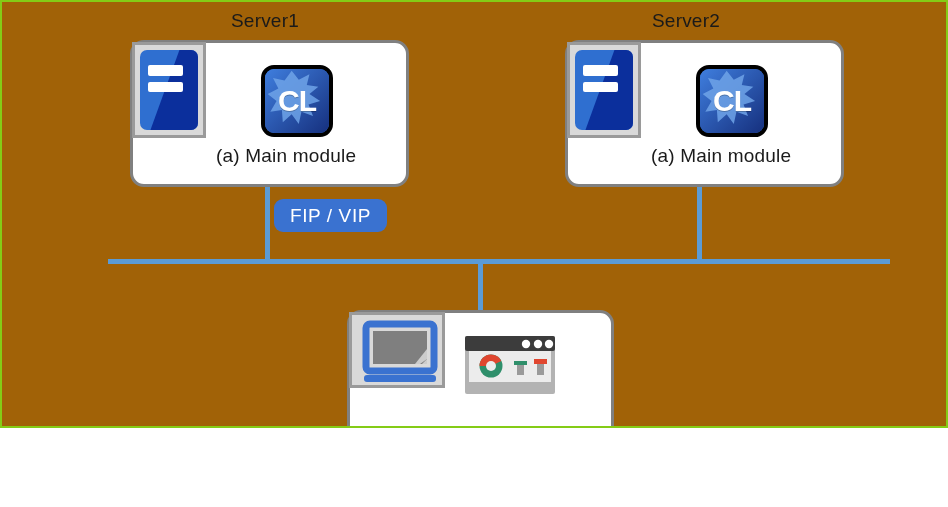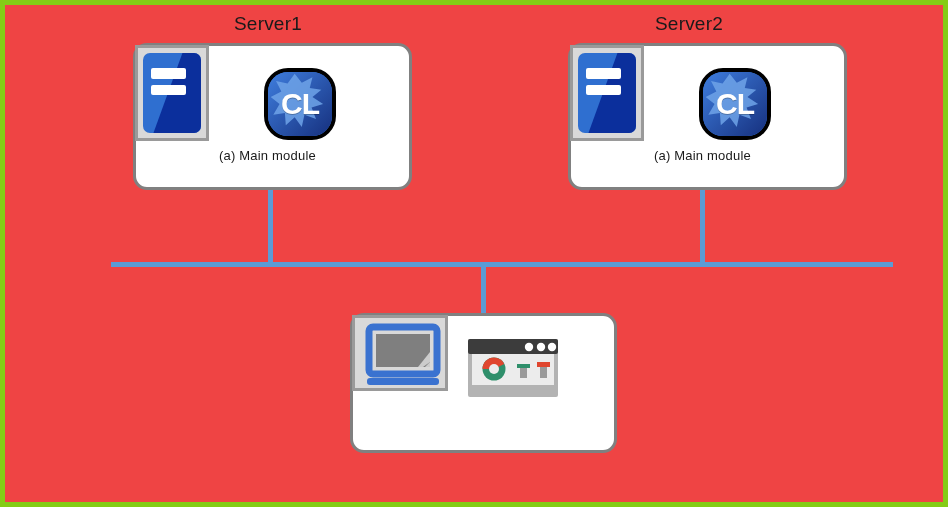--- a/index.html
+++ b/index.html
@@ -6,31 +6,31 @@
     margin: 0;
     padding: 0;
     background: #ffffff;
   }
   body {
     font-family: "Liberation Sans", sans-serif;
   }
   #canvas {
     position: relative;
     width: 948px;
-    height: 507px;
-    background: #ef4444;
-    border: 5px solid #84cc16;
+    height: 428px;
+    background: #a16207;
+    border: 2px solid #84cc16;
     box-sizing: border-box;
     overflow: hidden;
   }
 
   
   .caption {
     position: absolute;
-    font-size: 13px;
+    font-size: 19px;
     color: #1a1a1a;
     white-space: nowrap;
     letter-spacing: .2px;
     text-align: right;
   }
   .node-label {
     position: absolute;
     font-size: 19px;
     color: #1a1a1a;
     white-space: nowrap;
@@ -102,21 +102,21 @@
     border-radius: 2px;
     z-index: 2;
   }
   .server-icon .bar.b1 { top: 19%; }
   .server-icon .bar.b2 { top: 40%; }
 
   
   .cl-icon {
     position: absolute;
     border: 4px solid #000000;
-    border-radius: 24px;
+    border-radius: 13px;
     background: #2f6fd0;
     box-sizing: border-box;
     overflow: hidden;
   }
   .cl-icon .splash {
     position: absolute;
     inset: 0;
   }
   .cl-icon .cl-text {
     position: absolute;
@@ -179,20 +179,21 @@
         </linearGradient>
       </defs>
       <rect x="0" y="0" width="72" height="72" fill="url(#clg1)"></rect>
       <path d="M30 2 L38 12 L50 6 L47 18 L60 20 L50 28 L62 36 L49 40 L54 53 L41 48 L38 62 L30 51 L20 60 L19 46 L6 48 L13 36 L3 28 L15 22 L9 10 L22 13 Z" fill="#6fa3e8" opacity="0.85"></path>
     </svg>
     <div class="cl-text">CL</div>
   </div>
 
   <div class="caption" style="left:214px; top:143px;">(a) Main module</div>
 
+  <div class="badge" style="left:272px; top:197px; width:113px; height:33px;">FIP / VIP</div>
 
   <div class="node-label" style="left:650px; top:8px;">Server2</div>
 
   <div class="box" style="left:563px; top:38px; width:279px; height:147px;"></div>
 
   <div class="server-icon" style="left:565px; top:40px; width:74px; height:96px;">
     <div class="body">
       <div class="bar b1"></div>
       <div class="bar b2"></div>
     </div>

